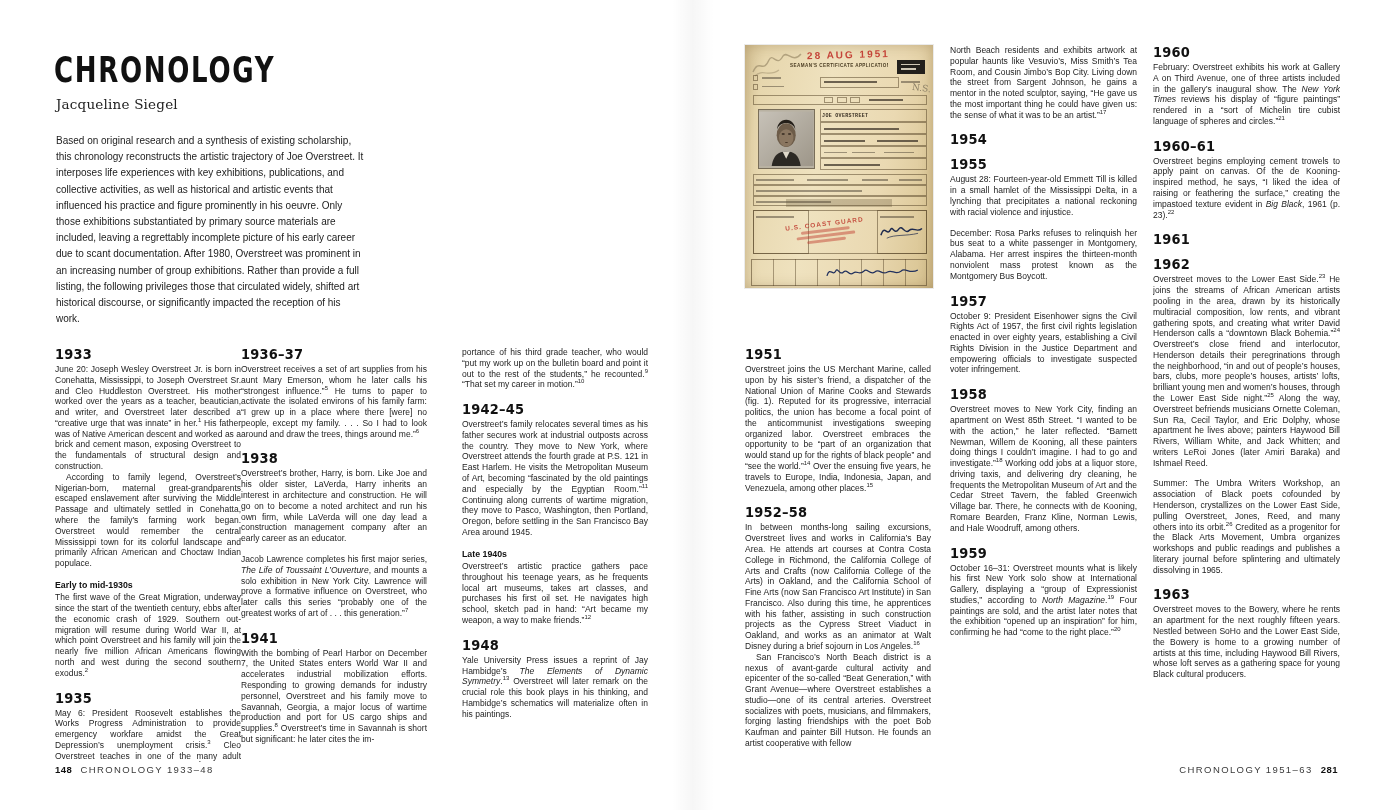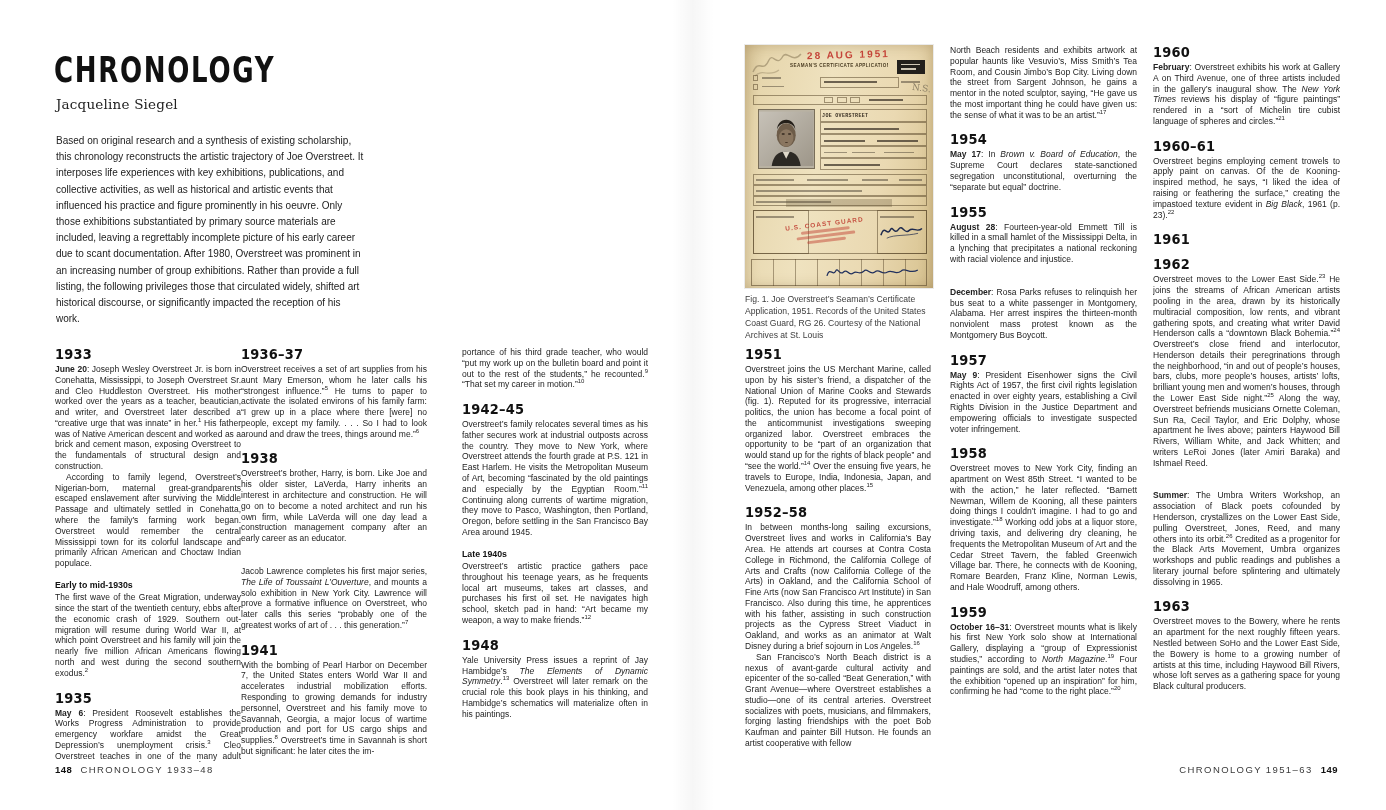--- a/index.html
+++ b/index.html
@@ -40,22 +40,22 @@
     transform:scaleY(1.08); transform-origin:left top;
   }
   .entry-head.sub {
     font-size:8.8px; font-weight:700; color:#111; margin:11px 0 1px; line-height:1.3;
   }
   .col > .entry-head:first-child { margin-top:0; }
   .body-p {
     margin:0; font-size:8.5px; line-height:1.27; color:#232323; text-align:justify;
   }
   .body-p.indent { text-indent:11px; }
-  .body-p.gap { margin-top:22px; }
-  .body-p b { font-weight:700; }
+  .body-p.gap { margin-top:10px; }
+  .body-p b { font-weight:400; }
   .body-p i { font-style:italic; }
   .body-p sup { font-size:6px; line-height:0; vertical-align:super; }
   
   .footer { position:absolute; top:764px; font-size:9.5px; letter-spacing:1.4px; color:#3a3a3a; }
   .footer .pg { font-weight:800; color:#111; letter-spacing:0.5px;text-align:center; }
   .footer-left { left:55px; }
   .footer-right { right:48px; text-align:right; }
   .footer .rh { margin:0 4px; }
   
   .figure-doc {
@@ -246,53 +246,51 @@
     </svg>
     <svg style="position:absolute;left:42%;top:89%;width:52%;height:9%;" viewBox="0 0 100 16">
       <path d="M3 12 C6 2 9 13 12 7 C14 3 16 12 20 8 C24 4 25 13 30 9 C34 6 36 12 41 7 C44 3 47 12 52 8 C57 4 59 12 65 8 C70 5 73 12 79 7 C83 3 88 11 96 6" fill="none" stroke="#22315e" stroke-width="1.3"></path>
     </svg>
 
     <div class="doc-table"></div>
 
     <div class="doc-margin-note">N.S.</div>
   </div>
 
-  <div class="caption">Fig. 1. Joe Overstreet’s Seaman’s Certificate Application, 1951. Records of the United States Coast Guard, RG 26. Courtesy of the National Archives at St. Louis</div>
 
   <div class="col" style="left:745px;  top:347px; height:415px;">
       <div class="entry-head year">1951</div>
       <p class="body-p">Overstreet joins the US Merchant Marine, called upon by his sister’s friend, a dispatcher of the National Union of Marine Cooks and Stewards (fig. 1). Reputed for its progressive, interracial politics, the union has become a focal point of the anticommunist investigations sweeping organized labor. Overstreet embraces the opportunity to be “part of an organization that would stand up for the rights of black people” and “see the world.”<sup>14</sup> Over the ensuing five years, he travels to Europe, India, Indonesia, Japan, and Venezuela, among other places.<sup>15</sup></p>
       <div class="entry-head year">1952–58</div>
       <p class="body-p">In between months-long sailing excursions, Overstreet lives and works in California’s Bay Area. He attends art courses at Contra Costa College in Richmond, the California College of Arts and Crafts (now California College of the Arts) in Oakland, and the California School of Fine Arts (now San Francisco Art Institute) in San Francisco. Also during this time, he apprentices with his father, assisting in such construction projects as the Cypress Street Viaduct in Oakland, and works as an animator at Walt Disney during a brief sojourn in Los Angeles.<sup>16</sup></p>
       <p class="body-p indent">San Francisco’s North Beach district is a nexus of avant-garde cultural activity and epicenter of the so-called “Beat Generation,” with Grant Avenue—where Overstreet establishes a studio—one of its central arteries. Overstreet socializes with poets, musicians, and filmmakers, forging lasting friendships with the poet Bob Kaufman and painter Bill Hutson. He founds an artist cooperative with fellow</p>
     </div>
   <div class="col" style="left:950px;  top:45px;  height:717px; width:187px;">
       <p class="body-p">North Beach residents and exhibits artwork at popular haunts like Vesuvio’s, Miss Smith’s Tea Room, and Cousin Jimbo’s Bop City. Living down the street from Sargent Johnson, he gains a mentor in the noted sculptor, saying, “He gave us the most important thing he could have given us: the sense of what it was to be an artist.”<sup>17</sup></p>
       <div class="entry-head year">1954</div>
-      <p class="body-p"><b>May 17</b>: In <i>Brown v. Board of Education</i>, the Supreme Court declares state-sanctioned segregation unconstitutional, overturning the “separate but equal” doctrine.</p>
       <div class="entry-head year">1955</div>
       <p class="body-p"><b>August 28</b>: Fourteen-year-old Emmett Till is killed in a small hamlet of the Mississippi Delta, in a lynching that precipitates a national reckoning with racial violence and injustice.</p>
       <p class="body-p gap"><b>December</b>: Rosa Parks refuses to relinquish her bus seat to a white passenger in Montgomery, Alabama. Her arrest inspires the thirteen-month nonviolent mass protest known as the Montgomery Bus Boycott.</p>
       <div class="entry-head year">1957</div>
-      <p class="body-p"><b>May 9</b>: President Eisenhower signs the Civil Rights Act of 1957, the first civil rights legislation enacted in over eighty years, establishing a Civil Rights Division in the Justice Department and empowering officials to investigate suspected voter infringement.</p>
+      <p class="body-p"><b>October 9</b>: President Eisenhower signs the Civil Rights Act of 1957, the first civil rights legislation enacted in over eighty years, establishing a Civil Rights Division in the Justice Department and empowering officials to investigate suspected voter infringement.</p>
       <div class="entry-head year">1958</div>
       <p class="body-p">Overstreet moves to New York City, finding an apartment on West 85th Street. “I wanted to be with the action,” he later reflected. “Barnett Newman, Willem de Kooning, all these painters doing things I couldn’t imagine. I had to go and investigate.”<sup>18</sup> Working odd jobs at a liquor store, driving taxis, and delivering dry cleaning, he frequents the Metropolitan Museum of Art and the Cedar Street Tavern, the fabled Greenwich Village bar. There, he connects with de Kooning, Romare Bearden, Franz Kline, Norman Lewis, and Hale Woodruff, among others.</p>
       <div class="entry-head year">1959</div>
       <p class="body-p"><b>October 16–31</b>: Overstreet mounts what is likely his first New York solo show at International Gallery, displaying a “group of Expressionist studies,” according to <i>North Magazine</i>.<sup>19</sup> Four paintings are sold, and the artist later notes that the exhibition “opened up an inspiration” for him, confirming he had “come to the right place.”<sup>20</sup></p>
     </div>
   <div class="col" style="left:1153px; top:45px;  height:717px; width:187px;">
       <div class="entry-head year">1960</div>
       <p class="body-p"><b>February</b>: Overstreet exhibits his work at Gallery A on Third Avenue, one of three artists included in the gallery’s inaugural show. The <i>New York Times</i> reviews his display of “figure paintings” rendered in a “sort of Michelin tire cubist language of spheres and circles.”<sup>21</sup></p>
       <div class="entry-head year">1960–61</div>
       <p class="body-p">Overstreet begins employing cement trowels to apply paint on canvas. Of the de Kooning-inspired method, he says, “I liked the idea of raising or feathering the surface,” creating the impastoed texture evident in <i>Big Black</i>, 1961 (p. 23).<sup>22</sup></p>
       <div class="entry-head year">1961</div>
       <div class="entry-head year">1962</div>
       <p class="body-p">Overstreet moves to the Lower East Side.<sup>23</sup> He joins the streams of African American artists pooling in the area, drawn by its historically multiracial composition, low rents, and vibrant gathering spots, and creating what writer David Henderson calls a “downtown Black Bohemia.”<sup>24</sup> Overstreet’s close friend and interlocutor, Henderson details their peregrinations through the neighborhood, “in and out of people’s houses, bars, clubs, more people’s houses, artists’ lofts, brilliant young men and women’s houses, through the Lower East Side night.”<sup>25</sup> Along the way, Overstreet befriends musicians Ornette Coleman, Sun Ra, Cecil Taylor, and Eric Dolphy, whose apartment he lives above; painters Haywood Bill Rivers, William White, and Jack Whitten; and writers LeRoi Jones (later Amiri Baraka) and Ishmael Reed.</p>
       <p class="body-p gap"><b>Summer</b>: The Umbra Writers Workshop, an association of Black poets cofounded by Henderson, crystallizes on the Lower East Side, pulling Overstreet, Jones, Reed, and many others into its orbit.<sup>26</sup> Credited as a progenitor for the Black Arts Movement, Umbra organizes workshops and public readings and publishes a literary journal before splintering and ultimately dissolving in 1965.</p>
       <div class="entry-head year">1963</div>
       <p class="body-p">Overstreet moves to the Bowery, where he rents an apartment for the next roughly fifteen years. Nestled between SoHo and the Lower East Side, the Bowery is home to a growing number of artists at this time, including Haywood Bill Rivers, whose loft serves as a gathering space for young Black cultural producers.</p>
     </div>
 
   <div class="footer footer-right">
     <span class="rh">CHRONOLOGY 1951–63</span>
-    <span class="pg">149</span>
+    <span class="pg">281</span>
   </div>
 </div>
 
 </body></html>

